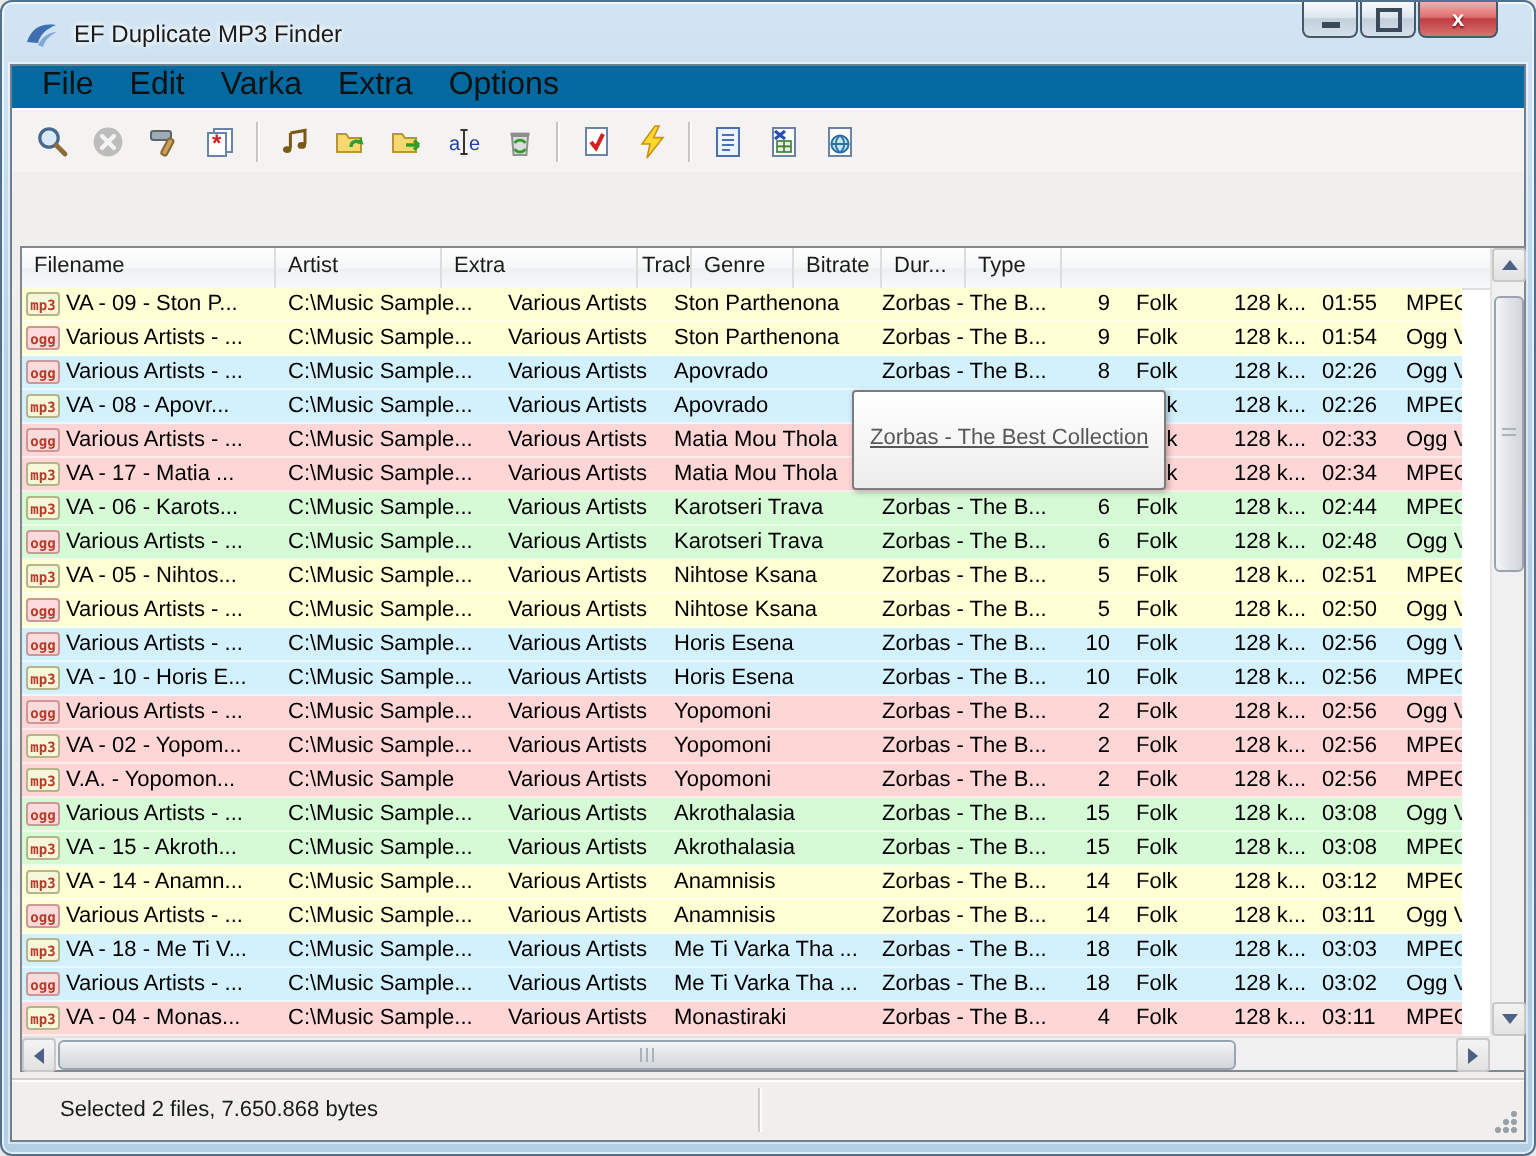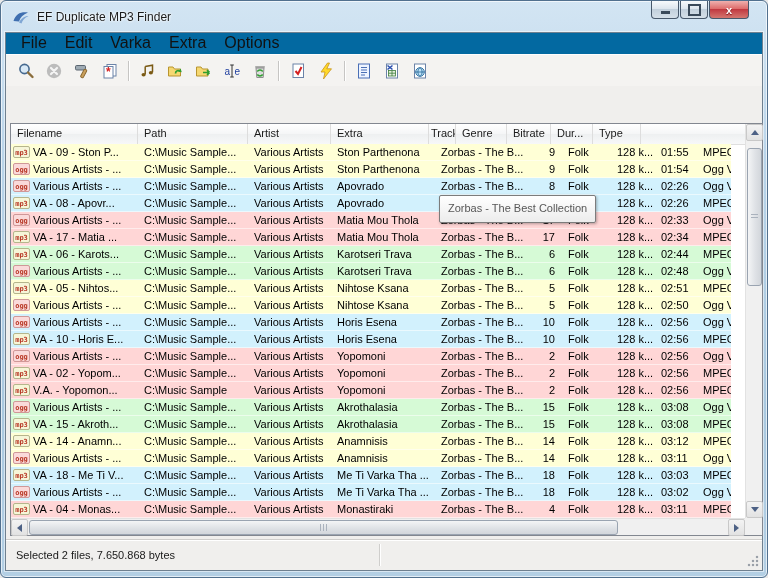--- a/index.html
+++ b/index.html
@@ -80,27 +80,27 @@
   .tri-right{border-top:4px solid transparent;border-bottom:4px solid transparent;border-left:5px solid #4d6185;}
   .vthumb{position:absolute;left:1px;width:15px;border:1px solid #9aa4b1;border-radius:3px;
     background:linear-gradient(90deg,#f4f5f6,#dfe2e6 55%,#d2d6db);box-sizing:border-box;}
   .hthumb{position:absolute;top:1px;height:15px;border:1px solid #9aa4b1;border-radius:3px;
     background:linear-gradient(#f4f5f6,#dfe2e6 55%,#d2d6db);box-sizing:border-box;}
   .grip-v{position:absolute;left:3px;right:3px;top:50%;margin-top:-3px;height:6px;
     background:repeating-linear-gradient(#aab2bd 0 1px,transparent 1px 3px);}
   .grip-h{position:absolute;top:3px;bottom:3px;left:50%;margin-left:-4px;width:8px;
     background:repeating-linear-gradient(90deg,#aab2bd 0 1px,transparent 1px 3px);}
   
-  .tooltip{position:absolute;left:438px;top:194px;height:18px;line-height:16px;padding:4px 8px;
+  .tooltip{position:absolute;left:425px;top:194px;height:18px;line-height:16px;padding:15px 8px;
     background:linear-gradient(#ffffff,#ececec);border:1px solid #7c7c7c;border-radius:2px;
-    font-size:11px;color:#575757;white-space:nowrap;box-shadow:1px 1px 3px rgba(0,0,0,.3);z-index:50;}
+    font-size:11px;color:#575757;white-space:nowrap;box-shadow:1px 1px 3px rgba(0,0,0,.3);z-index:50;text-decoration:underline;}
   
   .statusbar{position:absolute;left:0;right:0;bottom:0;height:30px;background:#f0efed;
     border-top:1px solid #cfcecc;box-shadow:inset 0 1px 0 #fff;display:flex;align-items:center;font-size:11px;color:#1a1a1a;}
-  .sb-pane{height:22px;line-height:22px;padding:0 10px;box-sizing:border-box;white-space:nowrap;overflow:hidden;}
+  .sb-pane{height:22px;line-height:22px;padding:0 24px;box-sizing:border-box;white-space:nowrap;overflow:hidden;}
   .sb-pane.p1{width:374px;border-right:1px solid #cfcecc;box-shadow:1px 0 0 #fff;}
   .sb-pane.p2{width:358px;border-right:1px solid #cfcecc;box-shadow:1px 0 0 #fff;}
   .sb-grip{position:absolute;right:3px;bottom:3px;width:13px;height:13px;
     background:
       radial-gradient(circle at 11px 11px,#9aa0a8 1.4px,transparent 1.6px),
       radial-gradient(circle at 7px 11px,#9aa0a8 1.4px,transparent 1.6px),
       radial-gradient(circle at 11px 7px,#9aa0a8 1.4px,transparent 1.6px),
       radial-gradient(circle at 3px 11px,#9aa0a8 1.4px,transparent 1.6px),
       radial-gradient(circle at 7px 7px,#9aa0a8 1.4px,transparent 1.6px),
       radial-gradient(circle at 11px 3px,#9aa0a8 1.4px,transparent 1.6px);}
@@ -268,21 +268,20 @@
                 <path d="M4.7 10 H13.3 M9 5.7 C6.2 8 6.2 12 9 14.3 M9 5.7 C11.8 8 11.8 12 9 14.3" stroke="#2f6f9f" stroke-width="0.9" fill="none"></path>
               </svg>
             </span>
           </button>
         </div>
 
 
       <div class="table">
         <div class="hrow">
             <div class="hcell" style="width:127px">Filename</div>
-            <div class="hcell" style="width:110px">Path</div>
             <div class="hcell" style="width:83px">Artist</div>
             <div class="hcell" style="width:98px">Extra</div>
             <div class="hcell num" style="width:27px">Track</div>
             <div class="hcell" style="width:51px">Genre</div>
             <div class="hcell" style="width:44px">Bitrate</div>
             <div class="hcell" style="width:42px">Dur...</div>
             <div class="hcell" style="width:48px">Type</div>
           </div>
         <div class="rows">
             <div class="row g-yellow">

